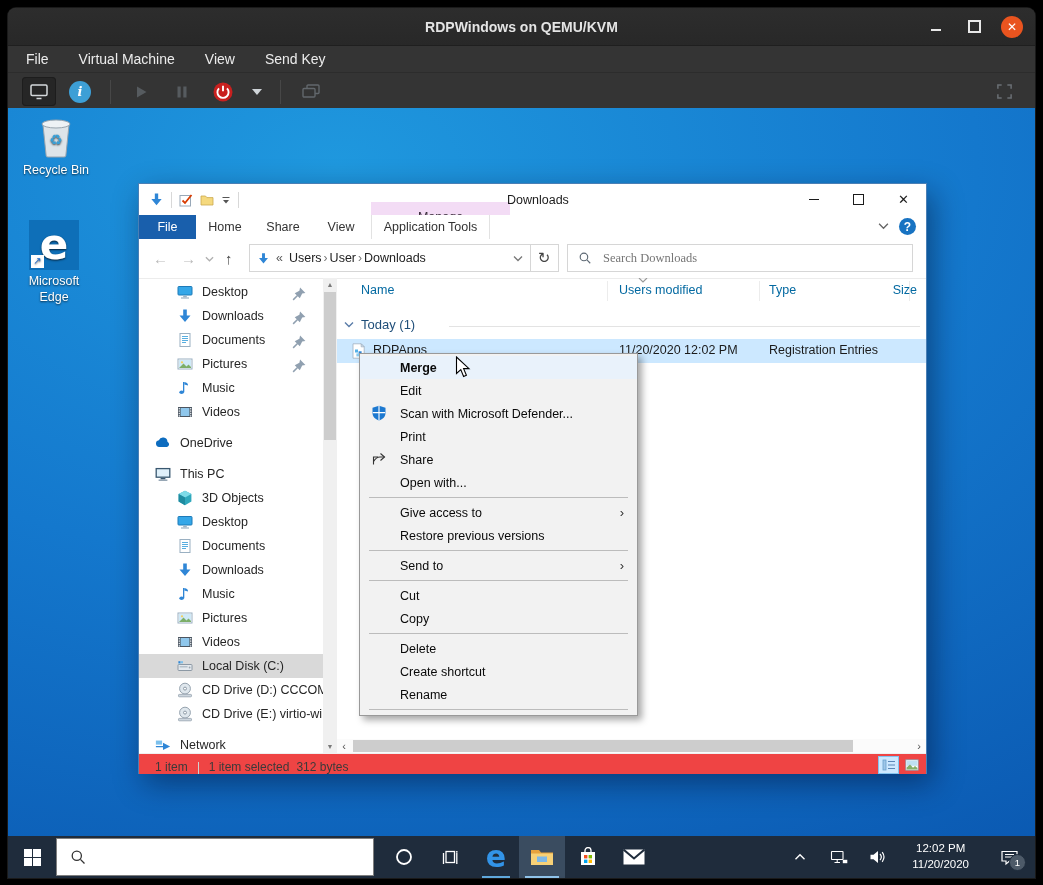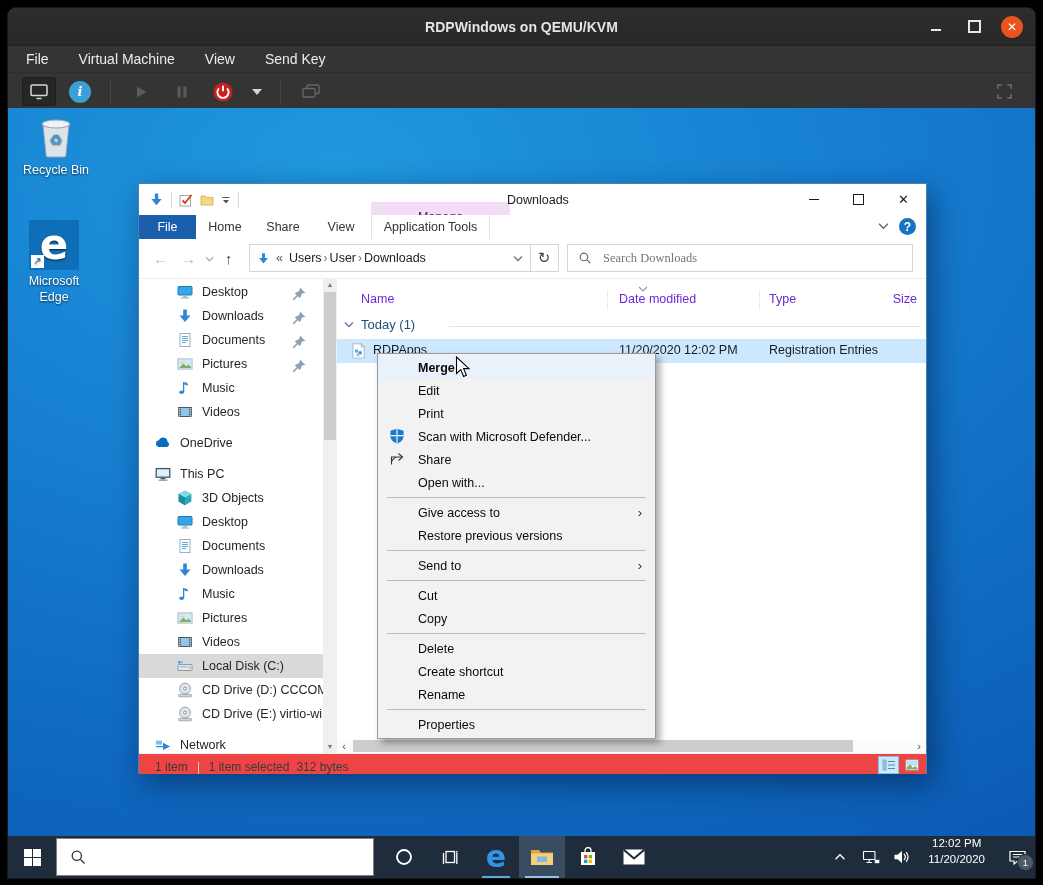--- a/index.html
+++ b/index.html
@@ -89,21 +89,21 @@
   .ind-0{padding-left:16px}.ind-1{padding-left:38px}
   .nav-item.selected{background:#d9d9d9}
   .nav-label{white-space:nowrap;overflow:hidden}
   .pin{position:absolute;right:7px;top:6px;width:12px;height:12px}
   .nav-gap{height:7px}
   .navscroll{position:absolute;left:184px;top:0;width:14px;height:100%;background:#f0f0f0}
   .ns-ar{position:absolute;left:0;width:14px;height:13px;color:#7a7a7a;font-size:7px;display:flex;align-items:center;justify-content:center}
   .nav-thumb{position:absolute;left:1px;top:14px;width:12px;height:148px;background:#cdcdcd}
 
   .main{position:absolute;left:198px;top:0;width:589px;height:100%}
-  .col-headers{position:absolute;left:0;top:9px;width:100%;height:26px;color:#6d28d9}
+  .col-headers{position:absolute;left:0;top:0;width:100%;height:26px;color:#0369a1}
   .ch{position:absolute;top:5px}
   .cdiv{position:absolute;top:3px;width:1px;height:20px;background:#ececec}
   .sortchev{position:absolute;left:301px;top:-1px;width:10px;height:6px;color:#9a9a9a}
   .group-row{position:absolute;left:0;top:36px;width:100%;height:22px;color:#1f4e79;font-size:13px}
   .grp-chev{position:absolute;left:7px;top:7px;width:10px;height:7px;color:#5a7ca8}
   .grp-label{position:absolute;left:24px;top:3px}
   .grp-line{position:absolute;left:112px;right:6px;top:12px;height:1px;background:#e3e3e3}
   .file-row{position:absolute;left:0;top:61px;width:100%;height:24px;background:#cce8ff}
   .fr-cell{position:absolute;top:4px;white-space:nowrap;color:#1b1b1b}
   .file-icon{position:absolute;left:13px;top:4px;width:16px;height:16px}
@@ -112,21 +112,21 @@
   .hs-thumb{position:absolute;left:16px;top:1px;width:500px;height:12px;background:#cdcdcd}
 
   .ex-status{position:absolute;left:0;top:569px;width:100%;height:20px;background:#ef4444;border-top:1px solid #f0f0f0;
              display:flex;align-items:flex-end;font-size:12px;color:#3a3a3a}
   .st-sep{width:1px;height:12px;background:#d0d0d0;margin:0 10px}
   .viewbtns{margin-left:auto;display:flex;gap:2px;padding-right:4px}
   .vb{width:21px;height:18px;display:flex;align-items:center;justify-content:center;box-sizing:border-box}
   .vb.active{background:#cde8ff;border:1px solid #84c3ef}
 
   
-  .ctx{position:absolute;left:238px;top:169px;width:279px;background:#f2f2f2;border:1px solid #999;
+  .ctx{position:absolute;left:220px;top:169px;width:279px;background:#f2f2f2;border:1px solid #999;
        box-shadow:4px 4px 7px rgba(0,0,0,.35);padding:2px 0;z-index:20;box-sizing:border-box}
   .ctx-item{height:23px;display:flex;align-items:center;position:relative;padding-left:40px;color:#0a0a0a}
   .ctx-item.hl{background:#e9f2fb}
   .ctx-item.bold{font-weight:700}
   .ctx-icon{position:absolute;left:11px;top:3px;width:16px;height:16px}
   .ctx-sub{position:absolute;right:13px;top:4px;color:#333;font-size:13px}
   .ctx-sep{height:1px;background:#bcbcbc;margin:3px 9px}
 
   
   .cursor{position:absolute;left:455px;top:356px;z-index:99;width:17px;height:22px}
@@ -137,21 +137,21 @@
   .tb-search{width:318px;background:#fff;border:1px solid #7f7f7f;margin:2px 0;display:flex;align-items:center;
              gap:10px;padding-left:13px;box-sizing:border-box}
   .tb-search input{border:none;outline:none;flex:1;font-size:14.5px;font-family:inherit;background:transparent;color:#333}
   .tb-search input::placeholder{color:#4a4a4a}
   .tb-apps{display:flex;margin-left:7px}
   .tb-icon{width:46px;display:flex;align-items:center;justify-content:center;position:relative}
   .tb-icon.underlined::after{content:"";position:absolute;bottom:0;left:9px;right:9px;height:2px;background:#5fa8dc}
   .tb-icon.active{background:#3a4c60}
   .tb-icon.active::after{content:"";position:absolute;bottom:0;left:6px;right:6px;height:2px;background:#8fc3ea}
   .tb-edge-e{color:#3294e8;font-size:30px;font-weight:700;line-height:30px;font-family:"DejaVu Sans",sans-serif}
-  .tb-tray{margin-left:auto;display:flex;gap:6px}
+  .tb-tray{margin-left:auto;display:flex;align-items:center;padding-right:8px;gap:14px}
   .tray-ic{width:25px;height:42px;display:flex;align-items:center;justify-content:center;color:#fff}
   .tb-clock{color:#fff;font-size:11.5px;line-height:1.35;text-align:center;padding:0 8px;white-space:nowrap}
   .tb-action{position:relative;width:36px}
   .badge{position:absolute;right:1px;bottom:7px;width:15px;height:15px;border-radius:50%;background:#4d5a68;
          border:1px solid #1f2c3c;color:#fff;font-size:9.5px;display:flex;align-items:center;justify-content:center}
 </style>
 </head>
 <body>
 
 <div class="page">
@@ -605,21 +605,21 @@
               <div class="col-headers" id="colheads">
                 <span class="icon sortchev">
                     <svg viewBox="0 0 10 6" fill="none" stroke="currentColor" stroke-width="1.2">
                       <path d="M1 1 L5 5 L9 1"></path>
                     </svg>
                   </span>
                 <span class="cdiv" style="left:270px"></span>
                 <span class="cdiv" style="left:422px"></span>
                 <span class="cdiv" style="left:572px"></span>
               <span class="ch" style="left: 24px;">Name</span>
-                  <span class="ch" style="left: 282px;">Date modified</span>
+                  <span class="ch" style="left: 282px;">Users modified</span>
                   <span class="ch" style="left: 432px;">Type</span>
                   <span class="ch" style="left: 530px; width: 50px; text-align: right;">Size</span>
                 </div>
               <div class="group-row">
                 <span class="icon grp-chev">
                     <svg viewBox="0 0 10 6" fill="none" stroke="currentColor" stroke-width="1.4">
                       <path d="M1 1 L5 5 L9 1"></path>
                     </svg>
                   </span>
                 <span class="grp-label">Today (1)</span>
@@ -674,30 +674,30 @@
           </div>
 
           <div class="ctx" id="ctxmenu">
               <div class="ctx-item hl bold">
                 <span>Merge</span>
               </div>
               <div class="ctx-item">
                 <span>Edit</span>
               </div>
               <div class="ctx-item">
-                <span>Print</span>
-              </div>
-              <div class="ctx-item">
                 <span class="icon ctx-icon">
                   <svg viewBox="0 0 16 16">
                     <path d="M8 .8 L14.5 2.8 V8 c0 3.7-2.7 6.2-6.5 7.4 C4.2 14.2 1.5 11.7 1.5 8 V2.8 Z" fill="#1d79d0"></path>
                     <path d="M8 .8 V15.4 M1.8 7.6 H14.2" stroke="#fff" stroke-width="1.1"></path>
                   </svg>
                 </span>
                 <span>Scan with Microsoft Defender...</span>
+              </div>
+              <div class="ctx-item">
+                <span>Print</span>
               </div>
               <div class="ctx-item">
                 <span class="icon ctx-icon">
                   <svg viewBox="0 0 16 16" fill="none" stroke="#333" stroke-width="1.1">
                     <path d="M2.5 13.5 V6 H7"></path>
                     <path d="M9.5 2.5 L13.5 6 L9.5 9.5"></path>
                     <path d="M13.5 6 H9 C6 6 4 8 2.5 10.5"></path>
                   </svg>
                 </span>
                 <span>Share</span>
@@ -729,23 +729,20 @@
               <div class="ctx-item">
                 <span>Delete</span>
               </div>
               <div class="ctx-item">
                 <span>Create shortcut</span>
               </div>
               <div class="ctx-item">
                 <span>Rename</span>
               </div>
               <div class="ctx-sep"></div>
-              <div class="ctx-item">
-                <span>Properties</span>
-              </div>
             </div>
         </div>
       </div>
 
       <div class="taskbar">
         <div class="tb-start">
           <span class="icon" style="width:17px;height:17px">
               <svg viewBox="0 0 17 17" fill="#fff">
                 <rect width="8" height="8"></rect>
                 <rect x="9" width="8" height="8"></rect>

